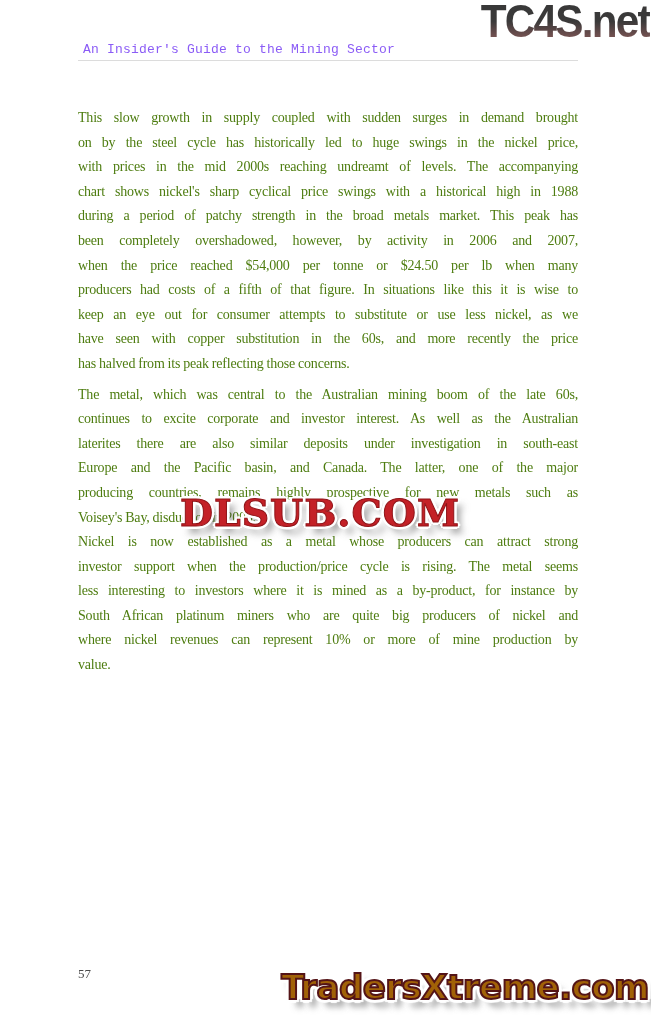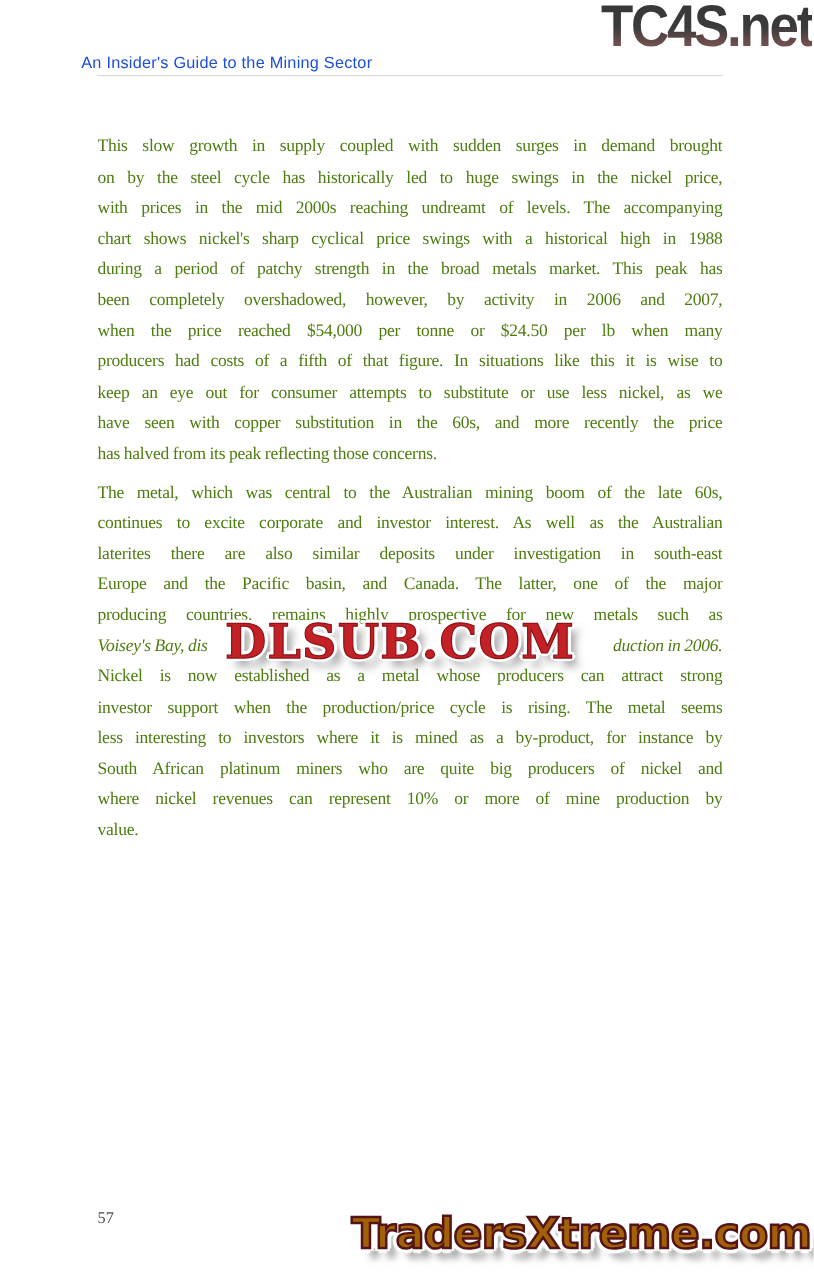--- a/index.html
+++ b/index.html
@@ -5,23 +5,23 @@
   html,body{margin:0;padding:0;background:#ffffff;}
   .page{
     position:relative;
     width:651px;height:1024px;
     background:#ffffff;
     overflow:hidden;
     font-family:"Liberation Serif", serif;
   }
   
   .running-head{
-    position:absolute;left:65px;top:42px;
-    font-family:Liberation Sans, sans-serif;
-    font-size:13px;color:#1d4ed8;letter-spacing:0.2px;
+    position:absolute;left:83px;top:42px;
+    font-family:Liberation Mono, monospace;
+    font-size:13px;color:#8b5cf6;letter-spacing:0.2px;
     white-space:nowrap;
   }
   .header-rule{
     position:absolute;left:78px;top:60px;width:500px;height:1px;
     background:#dcdcdc;
   }
   
   .wm-tc4s{
     position:absolute;top:-7px;right:1px;
     font-family:"Liberation Sans", sans-serif;
@@ -39,22 +39,22 @@
   }
   .para{margin:0;}
   .para + .para{margin-top:6px;}
   .line{
     height:24.6px;line-height:24.6px;
     text-align:justify;text-align-last:justify;
     overflow:hidden;
   }
   .line.last{text-align-last:left;}
   .line.split{
-    display:flex;justify-content:space-between;
-    text-align:left;text-align-last:left;white-space:nowrap;font-style:italic;
+    display:flex;justify-content:flex-start;
+    text-align:left;text-align-last:left;white-space:nowrap;
   }
   
   .wm-dlsub{
     position:absolute;left:180px;top:491px;width:284px;
     text-align:left;line-height:44px;
     font-family:"DejaVu Serif", serif;font-weight:bold;
     font-size:38px;letter-spacing:1px;
     color:#c42127;
     -webkit-text-stroke:1px #8e1216;
     text-shadow:

